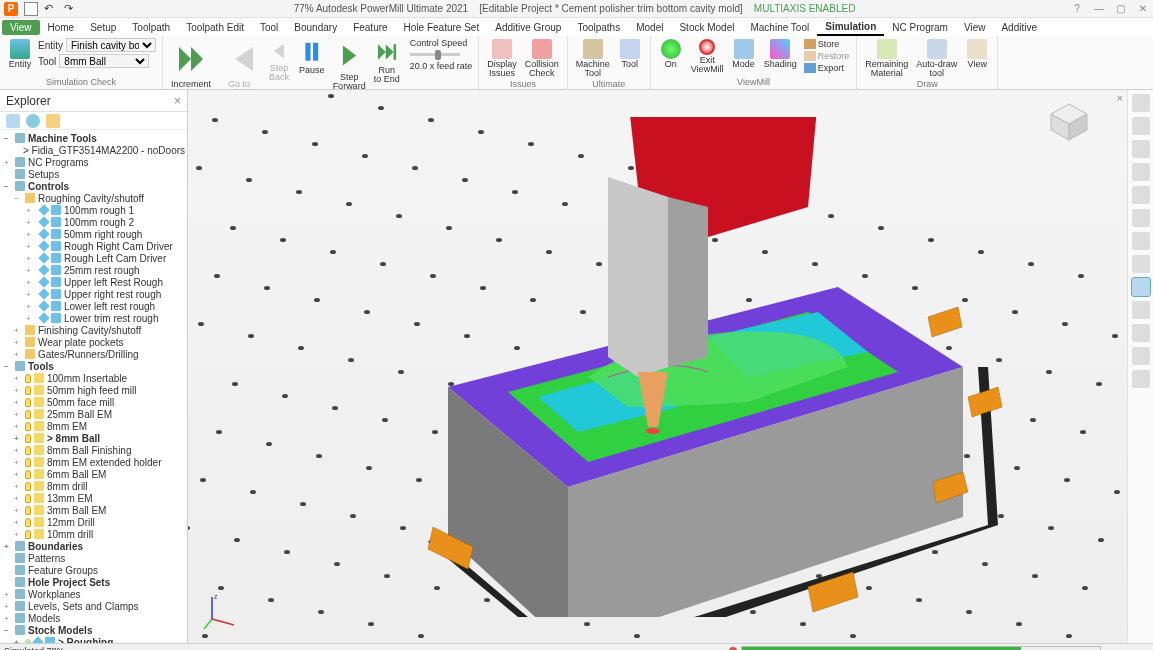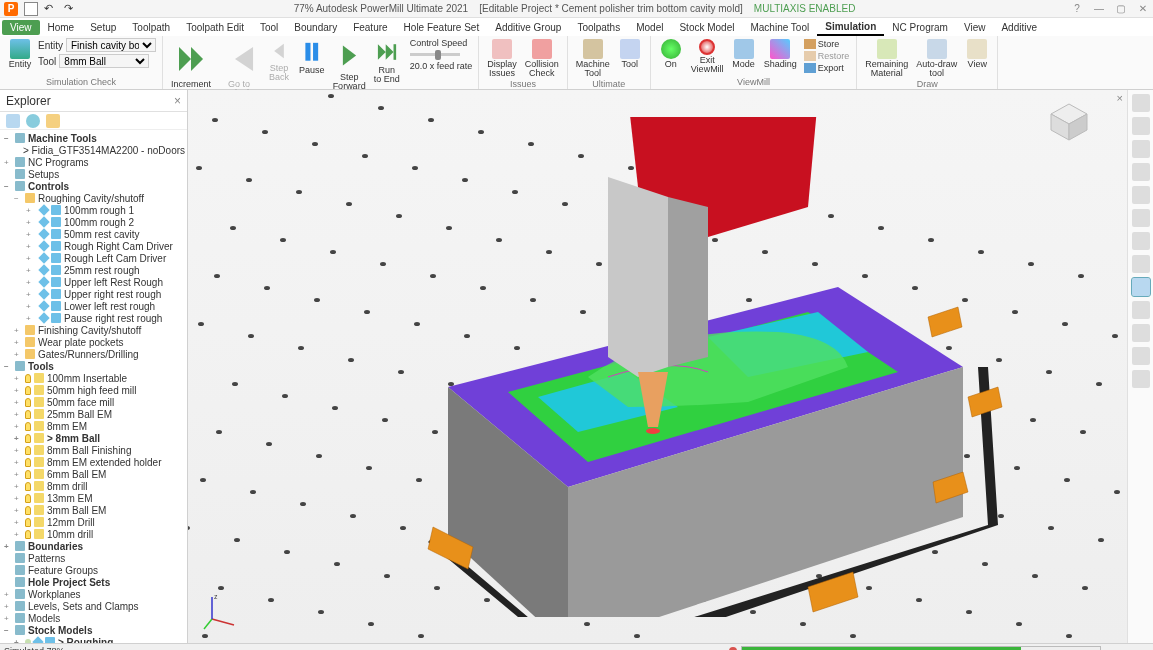--- a/index.html
+++ b/index.html
@@ -345,21 +345,21 @@
           <span class="tick"></span>
           <span class="diamond"></span>
           <span class="icon tp"></span>
           <span>100mm rough 2</span>
         </div>
         <div class="tree-node tree-indent-2">
           <span class="exp">+</span>
           <span class="tick"></span>
           <span class="diamond"></span>
           <span class="icon tp"></span>
-          <span>50mm rest cavity</span>
+          <span>50mm right rough</span>
         </div>
         <div class="tree-node tree-indent-2">
           <span class="exp">+</span>
           <span class="tick"></span>
           <span class="diamond"></span>
           <span class="icon tp"></span>
           <span>Rough Right Cam Driver</span>
         </div>
         <div class="tree-node tree-indent-2">
           <span class="exp">+</span>
@@ -394,21 +394,21 @@
           <span class="tick"></span>
           <span class="diamond"></span>
           <span class="icon tp"></span>
           <span>Lower left rest rough</span>
         </div>
         <div class="tree-node tree-indent-2">
           <span class="exp">+</span>
           <span class="tick"></span>
           <span class="diamond"></span>
           <span class="icon tp"></span>
-          <span>Pause right rest rough</span>
+          <span>Lower trim rest rough</span>
         </div>
         <div class="tree-node tree-indent-1">
           <span class="exp">+</span>
           <span class="icon folder"></span>
           <span>Finishing Cavity/shutoff</span>
         </div>
         <div class="tree-node tree-indent-1">
           <span class="exp">+</span>
           <span class="icon folder"></span>
           <span>Wear plate pockets</span>

